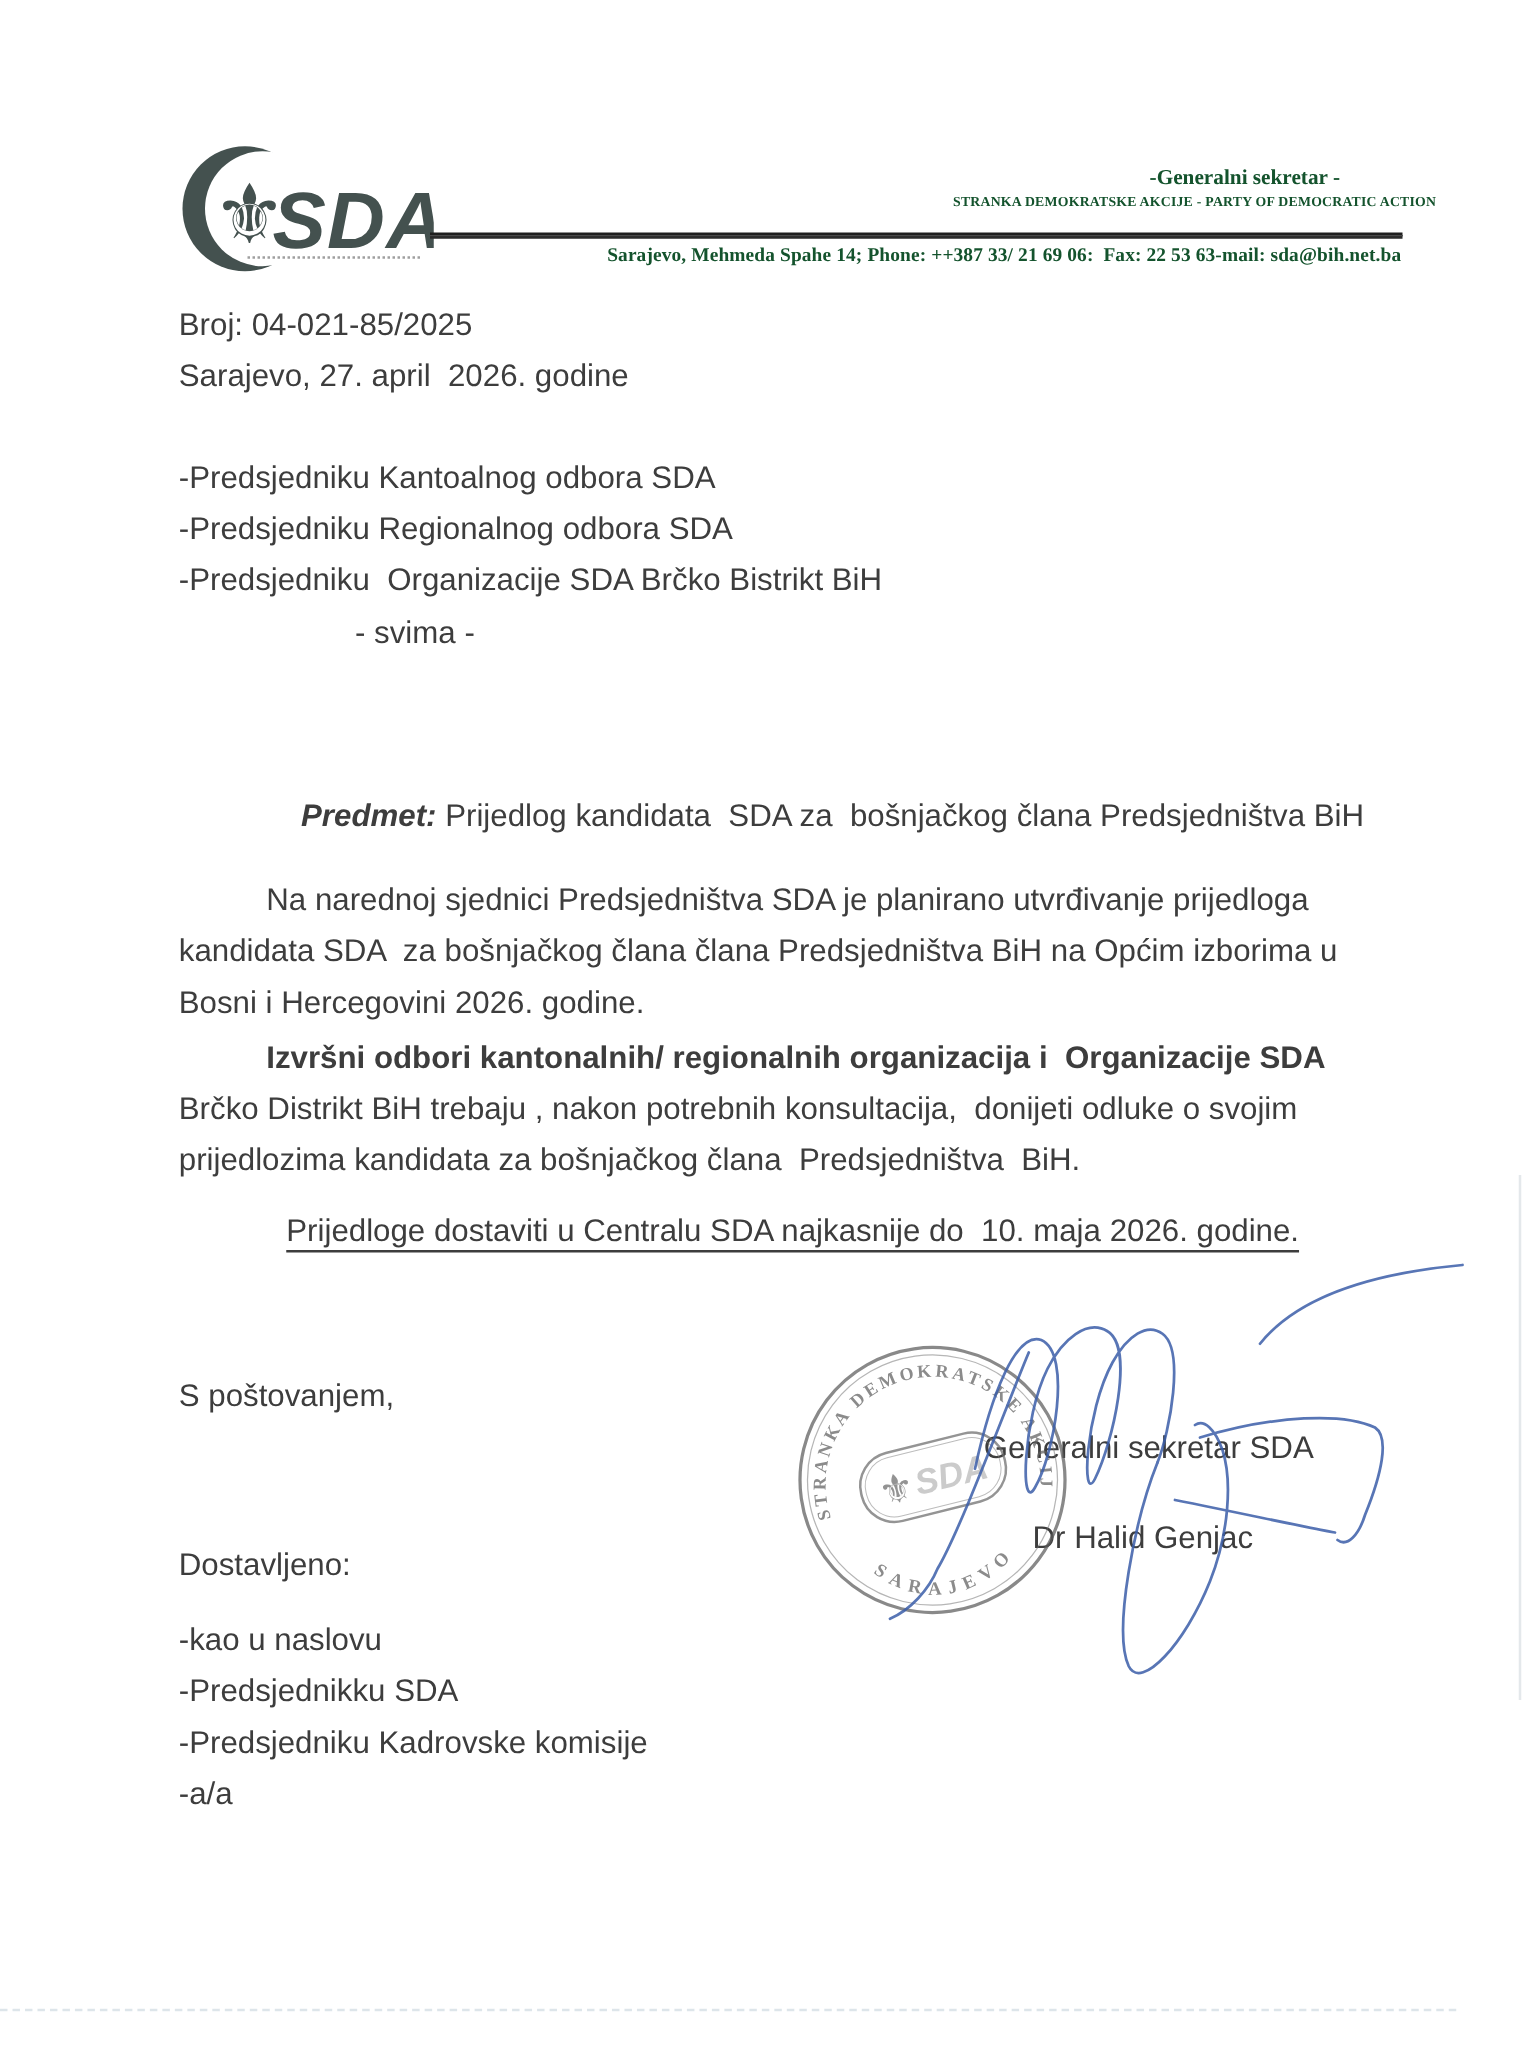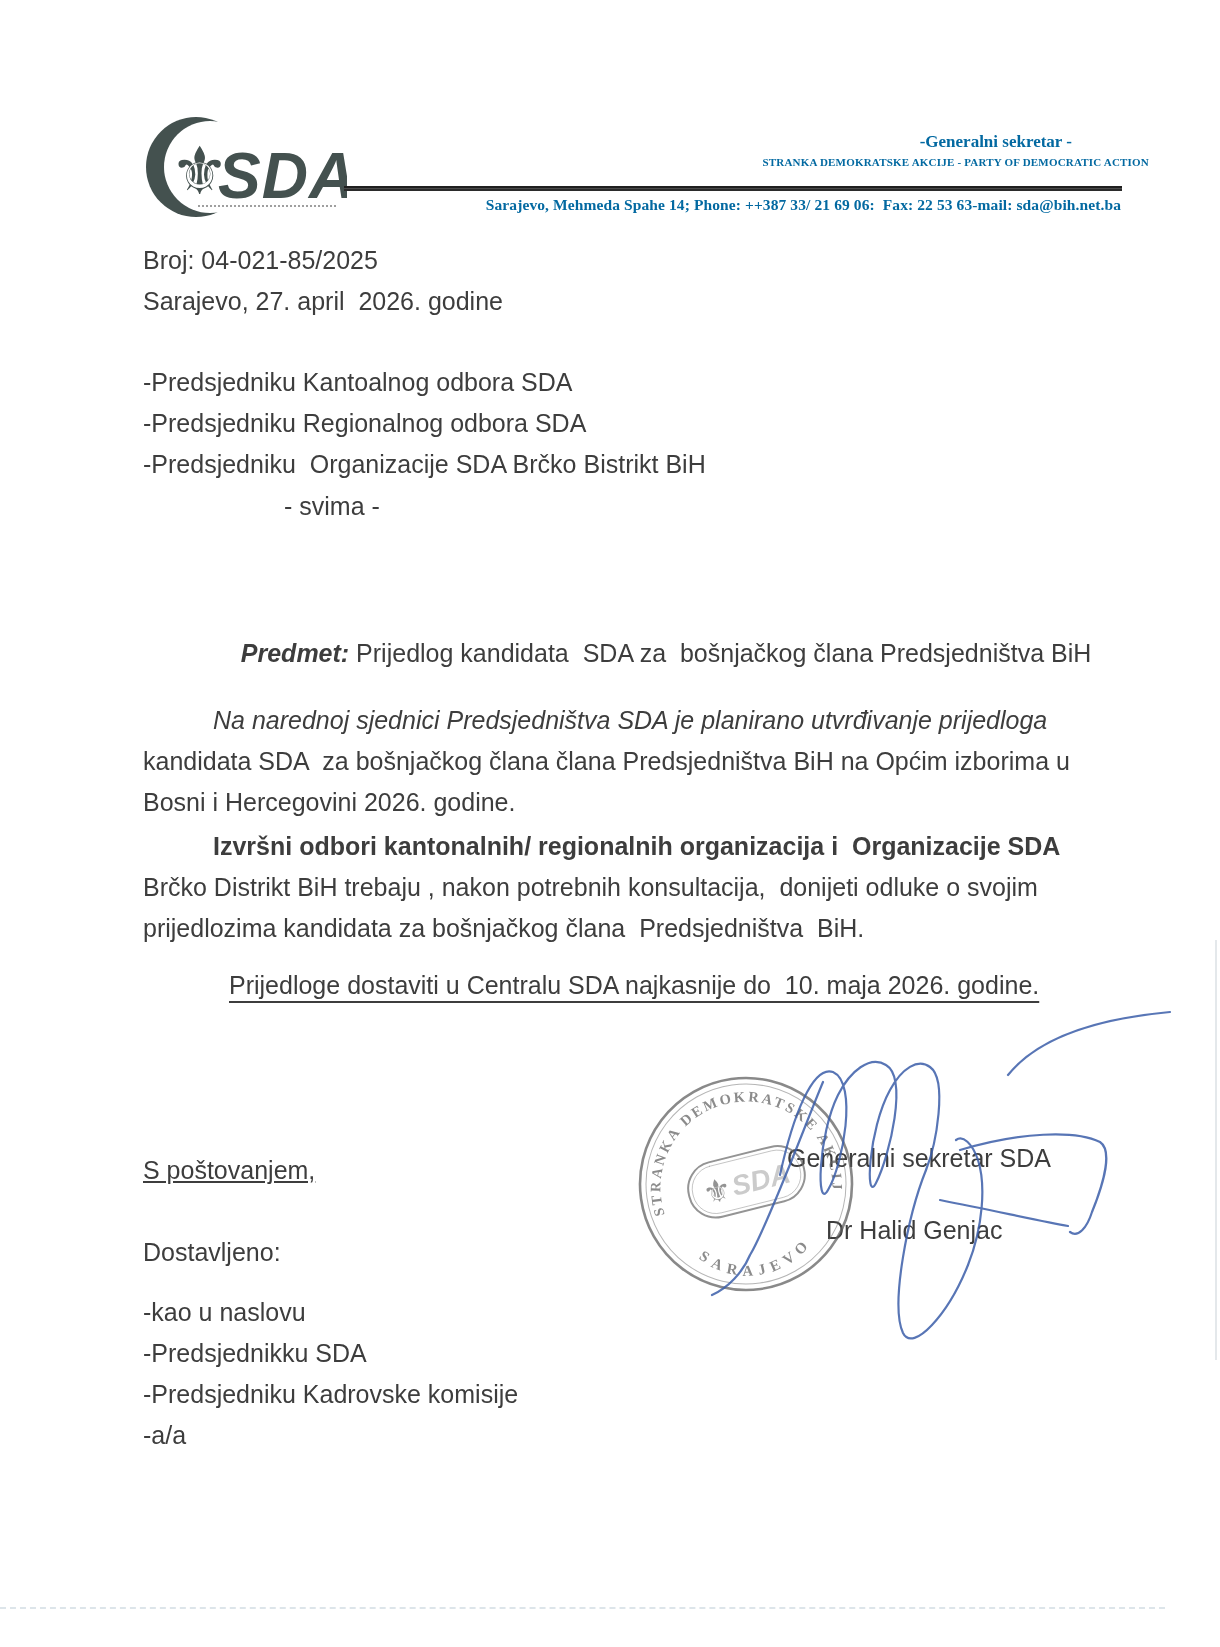--- a/index.html
+++ b/index.html
@@ -1,19 +1,19 @@
 <!DOCTYPE html>
 <html><head>
 <meta charset="utf-8">
 <style>
   html,body{margin:0;padding:0;background:#ffffff;}
   .page{position:relative;width:1220px;height:1647px;background:#ffffff;overflow:hidden;
         font-family:"Liberation Sans",sans-serif;color:#3d3d3d;}
   .abs{position:absolute;}
-  .serif{font-family:"Liberation Serif",serif;color:#0369a1;font-weight:bold;}
+  .serif{font-family:"Liberation Serif",serif;color:#14532d;font-weight:bold;}
   .line{white-space:pre;}
   .body-text{font-size:25px;line-height:41px;color:#3d3d3d;}
   .role-line{font-size:17px;text-align:right;}
   .org-line{font-size:11px;text-align:right;letter-spacing:.2px;margin-left:28px;}
   .addr-line{font-size:15.5px;text-align:right;letter-spacing:.1px;}
   .rule{height:2px;background:#1f1f1f;border-bottom:1px solid #4a4a4a;box-shadow:0 2px 0 #2b2b2b;}
   .dotted-trail{border-top:2px dotted #6c6c6c;opacity:.65;}
   .subject-label{font-weight:bold;font-style:italic;}
   .deadline{text-decoration:underline;text-decoration-thickness:2.2px;text-underline-offset:7px;margin-left:16px;}
   .scan-edge{background:#e4e8eb;}
@@ -50,34 +50,34 @@
     <div class="line">-Predsjedniku Regionalnog odbora SDA</div>
     <div class="line">-Predsjedniku  Organizacije SDA Brčko Bistrikt BiH</div>
   </div>
   <div class="abs body-text line" style="left:284px;top:486px;">- svima -</div>
 
   <div class="abs body-text line" style="left:213px;top:592px;">
     <span class="subject-label">Predmet:</span><span> Prijedlog kandidata  SDA za  bošnjačkog člana Predsjedništva BiH</span>
   </div>
 
   <div class="abs body-text" style="left:143px;top:700px;">
-    <div class="line" style="padding-left:70px;font-style:italic;">Na narednoj sjednici Predsjedništva SDA je planirano utvrđivanje prijedloga</div>
+    <div class="line" style="padding-left:70px;">Na narednoj sjednici Predsjedništva SDA je planirano utvrđivanje prijedloga</div>
     <div class="line">kandidata SDA  za bošnjačkog člana člana Predsjedništva BiH na Općim izborima u</div>
     <div class="line">Bosni i Hercegovini 2026. godine.</div>
   </div>
 
   <div class="abs body-text" style="left:143px;top:826px;">
     <div class="line" style="padding-left:70px;font-weight:bold;">Izvršni odbori kantonalnih/ regionalnih organizacija i  Organizacije SDA</div>
     <div class="line">Brčko Distrikt BiH trebaju , nakon potrebnih konsultacija,  donijeti odluke o svojim</div>
     <div class="line">prijedlozima kandidata za bošnjačkog člana  Predsjedništva  BiH.</div>
   </div>
 
   <div class="abs body-text line deadline" style="left:213px;top:965px;">Prijedloge dostaviti u Centralu SDA najkasnije do  10. maja 2026. godine.</div>
 
-  <div class="abs body-text line" style="left:143px;top:1150px;text-decoration:underline;">S poštovanjem,</div>
+  <div class="abs body-text line" style="left:143px;top:1097px;">S poštovanjem,</div>
 
   <div class="abs body-text line" style="left:787px;top:1122px;margin-top:16px;">Generalni sekretar SDA</div>
   <div class="abs body-text line" style="left:826px;top:1178px;margin-top:32px;">Dr Halid Genjac</div>
 
   <svg class="abs" style="left:626px;top:1064px;opacity:.72;" width="240" height="245" viewBox="0 0 240 245">
     <defs>
       <path id="arcTop" d="M 36 142 A 86 86 0 1 1 204 142" fill="none"></path>
       <path id="arcBottom" d="M 52 172 A 78 78 0 0 0 188 172" fill="none"></path>
     </defs>
     <g transform="rotate(-8 120 120)" stroke-linecap="round">

